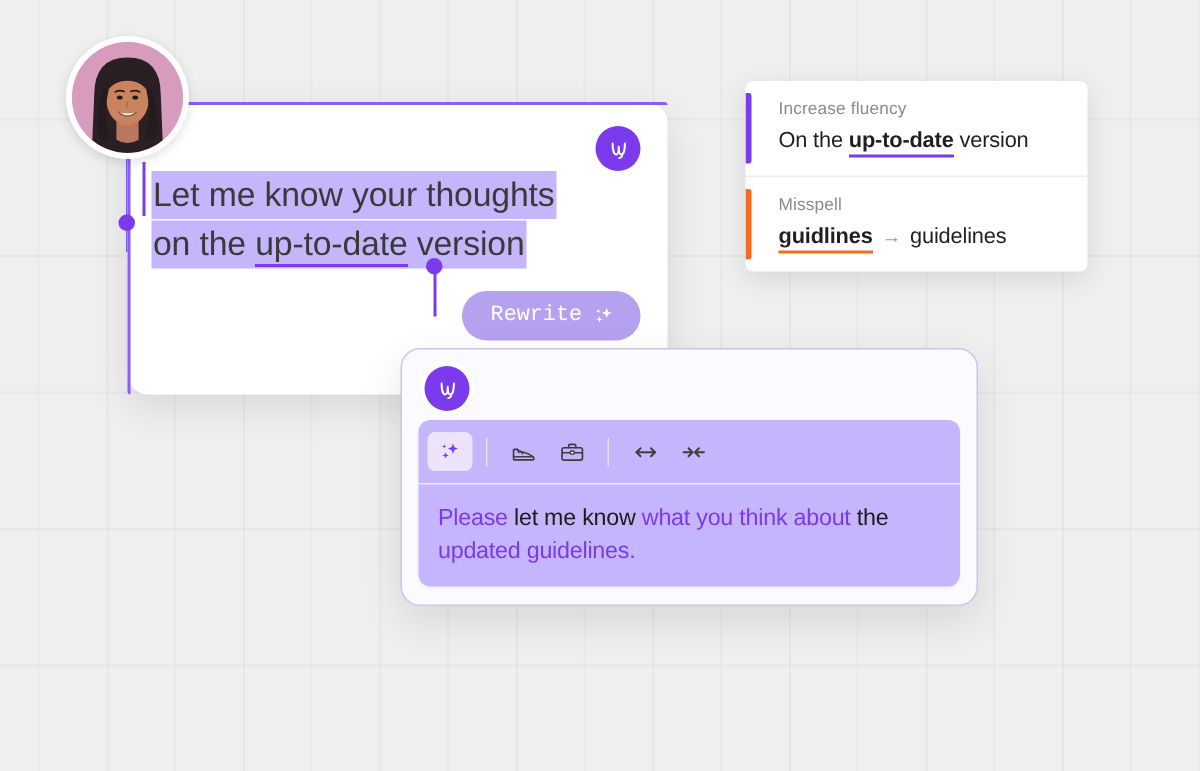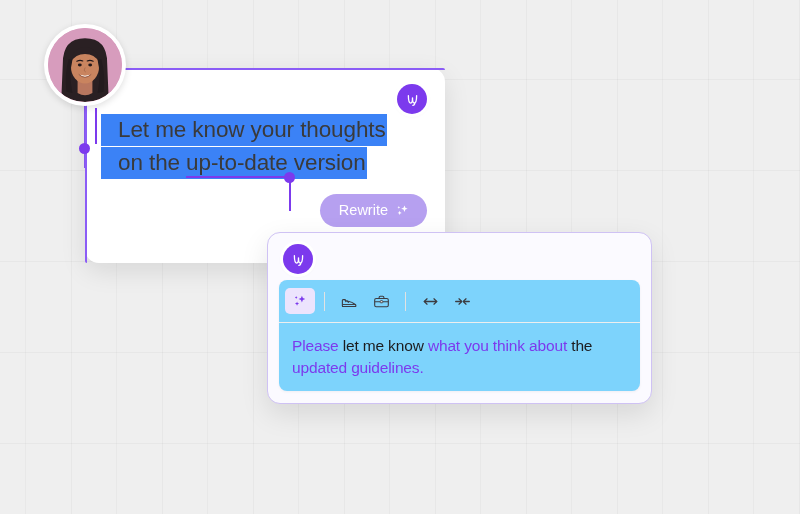--- a/index.html
+++ b/index.html
@@ -124,22 +124,22 @@
     top: 45px;
     width: 330px;
     font-size: 22.5px;
     line-height: 33px;
     color: #3a3a3a;
     letter-spacing: -0.1px;
     white-space: nowrap;
   }
   .editor-line { position: relative; height: 33px; }
   .hl {
-    background: #3b82f6;
-    padding: 3px 1px 4px 17px;
+    background: #c4b5fd;
+    padding: 3px 1px 4px 1px;
     box-decoration-break: clone;
     -webkit-box-decoration-break: clone;
   }
   .u-purple {
     border-bottom: 2.5px solid #7c3aed;
     padding-bottom: 1px;
   }
   .u-red {
     border-bottom: 2.5px solid #f4543c;
     padding-bottom: 1px;
@@ -169,21 +169,21 @@
   .rewrite-btn {
     position: absolute;
     right: 18px;
     bottom: 36px;
     background: #b6a0f0;
     color: #ffffff;
     border: none;
     border-radius: 18px;
     padding: 8px 17px 9px 19px;
     font-size: 14.5px;
-    font-family: Liberation Sans, sans-serif;
+    font-family: Liberation Mono, monospace;
     display: flex;
     align-items: center;
     gap: 7px;
     cursor: pointer;
     white-space: nowrap;
   }
   .rewrite-btn .spark svg { display: block; width: 15px; height: 15px; }
 
   
   .suggestions {
@@ -249,21 +249,21 @@
     border-radius: 13px;
     box-shadow: 0 10px 28px rgba(0,0,0,0.10);
     z-index: 10;
     padding: 11px 11px 12px 11px;
     box-sizing: border-box;
   }
   .panel-badge-row { height: 30px; position: relative; margin-bottom: 6px; }
   .panel-badge-row .writer-badge { left: 4px; top: 0; }
 
   .panel-inner {
-    background: #7dd3fc;
+    background: #c4b5fd;
     border-radius: 8px;
     overflow: hidden;
     box-shadow: 0 1px 3px rgba(0,0,0,0.05);
   }
   .tone-toolbar {
     display: flex;
     align-items: center;
     height: 34px;
     padding: 4px 6px;
     border-bottom: 1px solid #eeeeee;
@@ -378,20 +378,35 @@
         </svg>
       </span>
     </button>
   </div>
 
   <div class="handle-bar handle-bar-left"></div>
   <div class="handle-dot handle-left"></div>
   <div class="handle-bar handle-bar-right"></div>
   <div class="handle-dot handle-right"></div>
 
+  <div class="suggestions">
+
+    <div class="sugg-item">
+      <div class="sugg-accent" style="background:#7c3aed"></div>
+      <div class="sugg-label">Increase fluency</div>
+      <div class="sugg-body"><span>On the </span><span class="strong-purple">up-to-date</span><span> version</span></div>
+    </div>
+
+    <div class="sugg-item">
+      <div class="sugg-accent" style="background:#f26b21"></div>
+      <div class="sugg-label">Misspell</div>
+      <div class="sugg-body"><span class="strong-orange">guidlines</span><span class="sugg-arrow">→</span><span>guidelines</span></div>
+    </div>
+
+  </div>
 
   <div class="rewrite-panel">
 
     <div class="panel-badge-row">
       <div class="writer-badge">
         <svg viewBox="0 0 24 24" aria-hidden="true">
           <circle cx="12" cy="12" r="12" fill="#7c3aed"></circle>
           <path d="M6.8 7.2 c0 6.4 1.6 9.3 3.1 9.3 c1.5 0 2.1-3 2.1-6.6 c0 3.6 .6 6.6 2.1 6.6 c1.6 0 3.1-2.9 3.1-9.3" stroke="#ffffff" stroke-width="1.7" fill="none" stroke-linecap="round" stroke-linejoin="round"></path>
           <path d="M14.9 16.5 c0 1.9 -1.1 2.9 -2.6 2.9" stroke="#ffffff" stroke-width="1.5" fill="none" stroke-linecap="round"></path>
         </svg>

